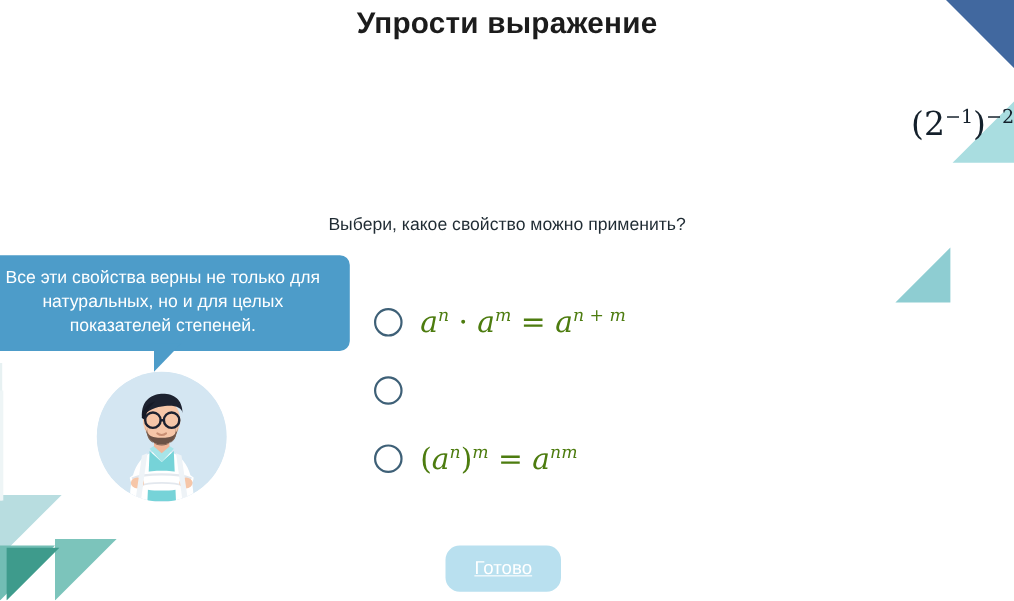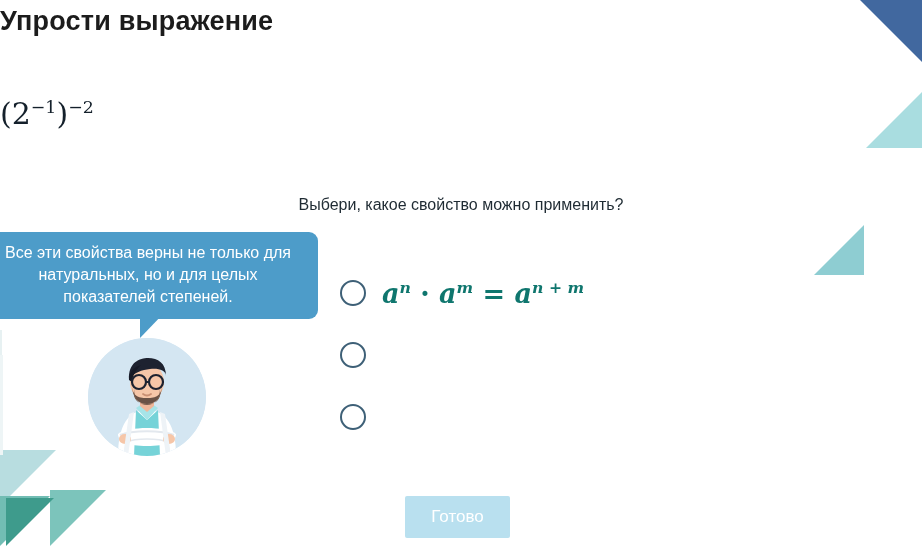--- a/index.html
+++ b/index.html
@@ -88,34 +88,34 @@
     height: 100px;
     background: #eef5f6;
   }
 
   
   .page-title {
     position: absolute;
     top: 6px;
     left: 0;
     width: 922px;
-    text-align: left;
+    text-align: center;
     font-size: 27px;
     font-weight: bold;
     color: #1c1c1c;
     letter-spacing: 0.2px;
   }
 
   
   .expression {
     position: absolute;
     top: 96px;
     left: 0;
     width: 922px;
-    text-align: left;
+    text-align: right;
     font-family: "DejaVu Serif", serif;
     font-size: 30px;
     color: #14202b;
   }
   .expression sup {
     font-size: 0.58em;
     vertical-align: super;
     line-height: 0;
   }
 
@@ -187,45 +187,45 @@
     border-radius: 50%;
     box-sizing: border-box;
     background: #ffffff;
     flex: 0 0 auto;
   }
   .option-formula {
     margin-left: 16px;
     font-family: "DejaVu Serif", serif;
     font-style: italic;
     font-size: 27px;
-    color: #0f766e;
+    color: #4d7c0f;
     white-space: nowrap;
-    font-weight: bold;
   }
   .option-formula sup {
     font-size: 0.58em;
     vertical-align: super;
     line-height: 0;
   }
   .op-upright { font-style: normal; }
 
   
   .submit-button {
     position: absolute;
     left: 405px;
     top: 496px;
     width: 105px;
     height: 42px;
     border: none;
-    border-radius: 2px;
+    border-radius: 13px;
     background: #b9e0ef;
     color: #ffffff;
     font-family: "Liberation Sans", sans-serif;
     font-size: 17px;
     cursor: default;
+    text-decoration: underline;
   }
 </style>
 </head>
 <body>
 
 <div id="stage">
 
   <div class="deco deco-tr-dark"></div>
   <div class="deco deco-tr-teal"></div>
   <div class="deco deco-r-teal"></div>
@@ -293,19 +293,20 @@
       <span class="radio"></span>
       <span class="option-formula"><span>a</span><sup>n</sup><span class="op-upright"> · </span><span>a</span><sup>m</sup><span class="op-upright"> = </span><span>a</span><sup>n + m</sup></span>
     </div>
 
     <div class="option-row">
       <span class="radio"></span>
     </div>
 
     <div class="option-row">
       <span class="radio"></span>
+      <span class="option-formula"><span class="op-upright">(</span><span>a</span><sup>n</sup><span class="op-upright">)</span><sup>m</sup><span class="op-upright"> = </span><span>a</span><sup>nm</sup></span>
     </div>
 
   </div>
 
   <button class="submit-button">Готово</button>
 
 </div>
 
 </body></html>

